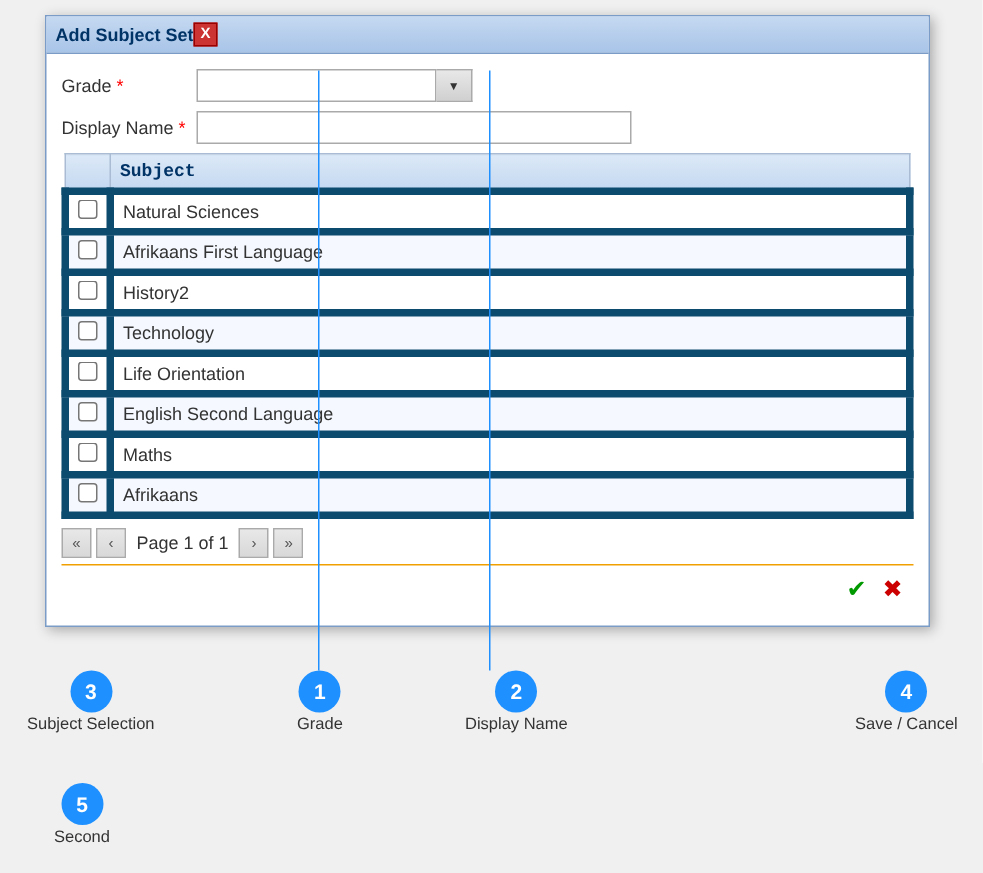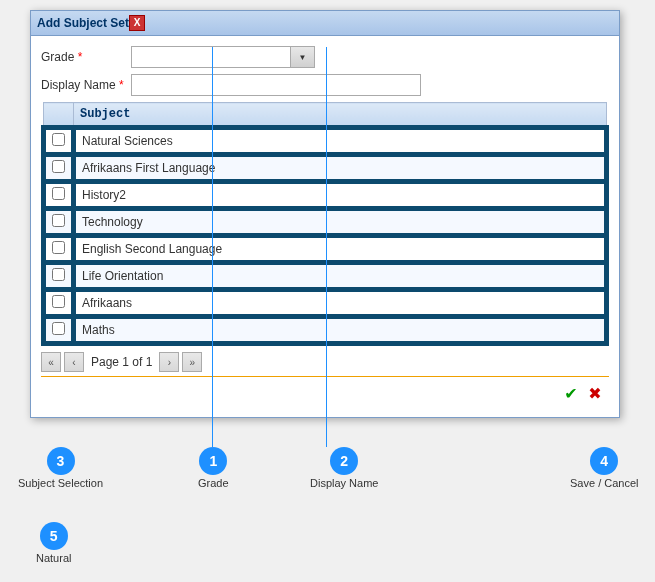--- a/index.html
+++ b/index.html
@@ -295,33 +295,33 @@
           <tr>
             <td class="chk-cell"><input type="checkbox" style=""></td>
             <td>History2</td>
           </tr>
           <tr>
             <td class="chk-cell"><input type="checkbox" style=""></td>
             <td>Technology</td>
           </tr>
           <tr>
             <td class="chk-cell"><input type="checkbox" style=""></td>
+            <td>Life Orientation</td>
+          </tr>
+          <tr>
+            <td class="chk-cell"><input type="checkbox" style=""></td>
             <td>English Second Language</td>
           </tr>
           <tr>
             <td class="chk-cell"><input type="checkbox" style=""></td>
-            <td>Life Orientation</td>
+            <td>Maths</td>
           </tr>
           <tr>
             <td class="chk-cell"><input type="checkbox" style=""></td>
             <td>Afrikaans</td>
-          </tr>
-          <tr>
-            <td class="chk-cell"><input type="checkbox" style=""></td>
-            <td>Maths</td>
           </tr>
         </tbody>
     </table>
 
     <div class="pagination">
       <div class="page-btn">«</div>
       <div class="page-btn">‹</div>
       <span class="page-info">Page 1 of 1</span>
       <div class="page-btn">›</div>
       <div class="page-btn">»</div>
@@ -349,18 +349,18 @@
   <span class="annotation-label">Display Name</span>
 </div>
 
 <div class="annotation" style="left:570px; top:447px;">
   <div class="circle">4</div>
   <span class="annotation-label">Save / Cancel</span>
 </div>
 
 <div class="annotation" style="left:36px; top:522px;">
   <div class="circle">5</div>
-  <span class="annotation-label">Natural</span>
+  <span class="annotation-label">Second</span>
 </div>
 
 <div style="position:absolute; left:212px; top:47px; width:1px; height:400px; border-left:1px solid #1e90ff; pointer-events:none;"></div>
 
 <div style="position:absolute; left:326px; top:47px; width:1px; height:400px; border-left:1px solid #1e90ff; pointer-events:none;"></div>
 
 </body></html>

